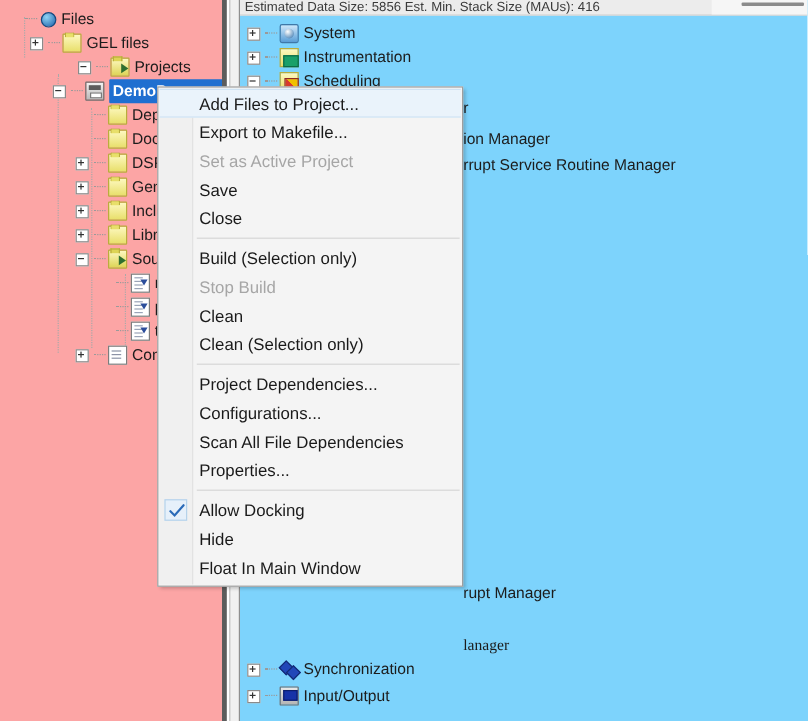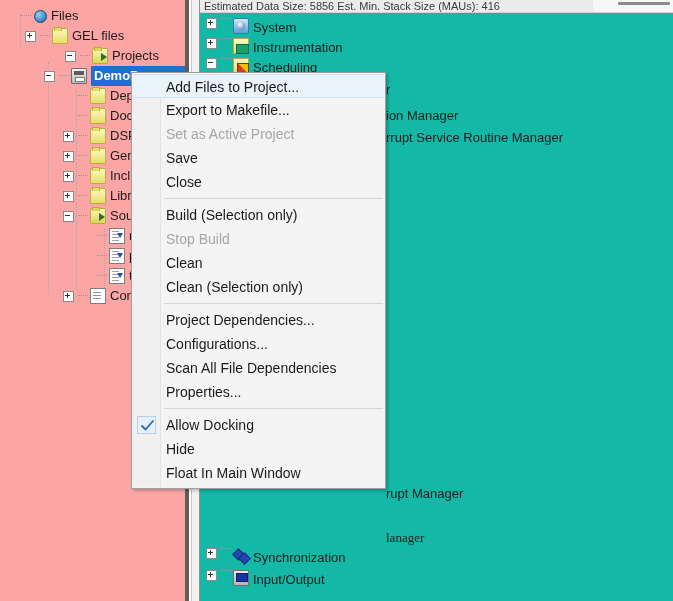--- a/index.html
+++ b/index.html
@@ -196,21 +196,21 @@
     border-left: 1px solid #c4c4c4;
     border-right: 1px solid #8f8f8f;
     box-sizing: border-box;
   }
 
   
   #right-panel {
     position: absolute;
     left: 200px; top: 0;
     width: 473px; height: 601px;
-    background: #14b8a6;
+    background: #7dd3fc;
     overflow: hidden;
   }
   #status-strip {
     position: absolute;
     left: 0; top: 0;
     width: 473px; height: 13px;
     background: #ececec;
     border-bottom: 1px solid #d2d2d2;
     font-size: 11px;
     color: #3a3a3a;
@@ -234,20 +234,21 @@
     border-radius: 1px;
   }
   .rrow {
     position: absolute;
     height: 20px;
     line-height: 20px;
     font-size: 13px;
     color: #1c1c1c;
     white-space: nowrap;
     display: flex;
+    align-items: center;
   }
   .ic-sys {
     border-radius: 2px;
     background: linear-gradient(#cfe7fa,#5a9ed6);
     border: 1px solid #3f78a8;
     box-sizing: border-box;
   }
   .ic-sys::after{
     content:"";
     position:absolute;left:3px;top:3px;

